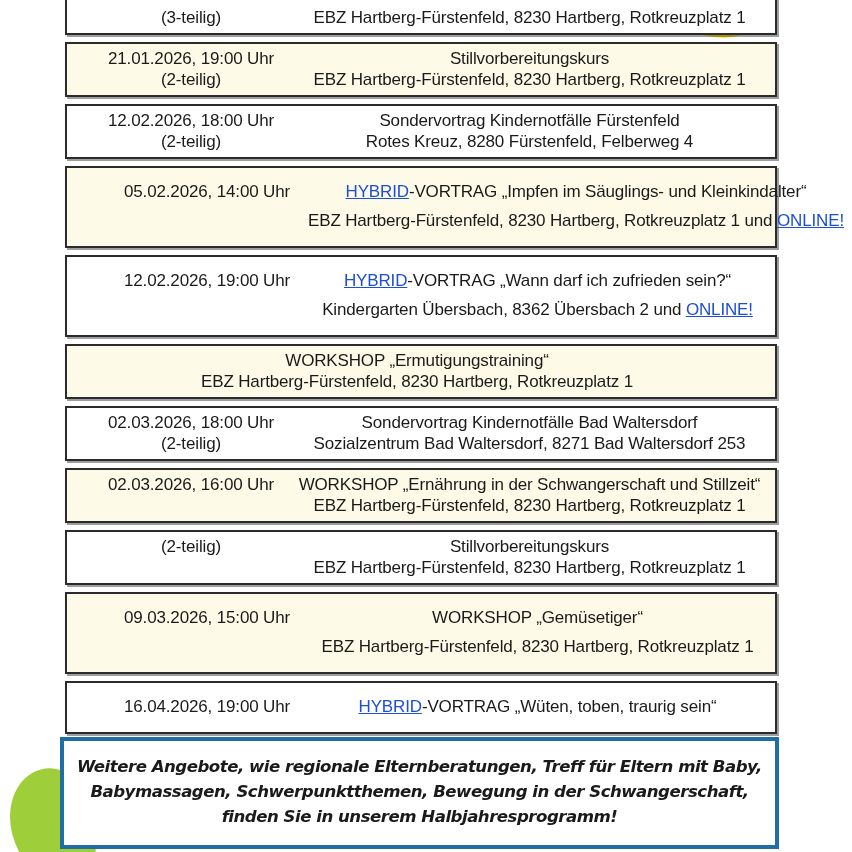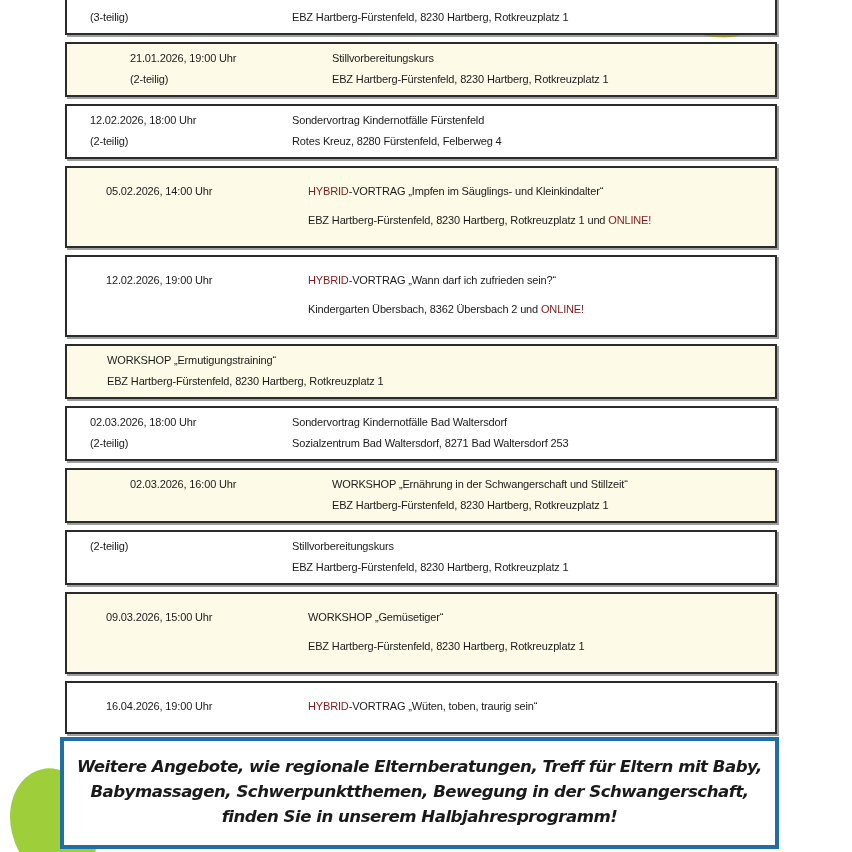--- a/index.html
+++ b/index.html
@@ -61,43 +61,44 @@
   .row {
     box-sizing: border-box;
     border: 2px solid #2b2b2b;
     box-shadow: 2px 2px 0 rgba(40,40,40,0.45);
     margin-bottom: 7px;
     display: flex;
     align-items: flex-start;
     padding: 4px 0 5px 0;
     background: #ffffff;
   }
-  .row.cream { background: #FDFBE7; padding-left: 40px; }
+  .row.cream { background: #FDFBE7; }
   .row.white { background: #FFFFFF; }
   .row.tall { padding: 9px 0 11px 16px; }
 
   .col-date {
     width: 225px;
     flex: none;
     padding-left: 23px;
     box-sizing: border-box;
   }
   .col-desc {
     flex: 1 1 auto;
     padding-right: 8px;
     box-sizing: border-box;
   }
   .line {
-    font-size: 11px;
+    font-size: 17px;
     line-height: 21px;
     white-space: nowrap;
     letter-spacing: -0.15px;
+    text-align: center;
   }
   .line.spaced { line-height: 29px; }
-  .red { color: #7f1d1d; }
+  .red { color: #1d4ed8; text-decoration: underline; }
 
   
   .infobox {
     position: absolute;
     left: 60px;
     top: 737px;
     width: 719px;
     height: 112px;
     box-sizing: border-box;
     border: 4px solid #1F6FA6;

